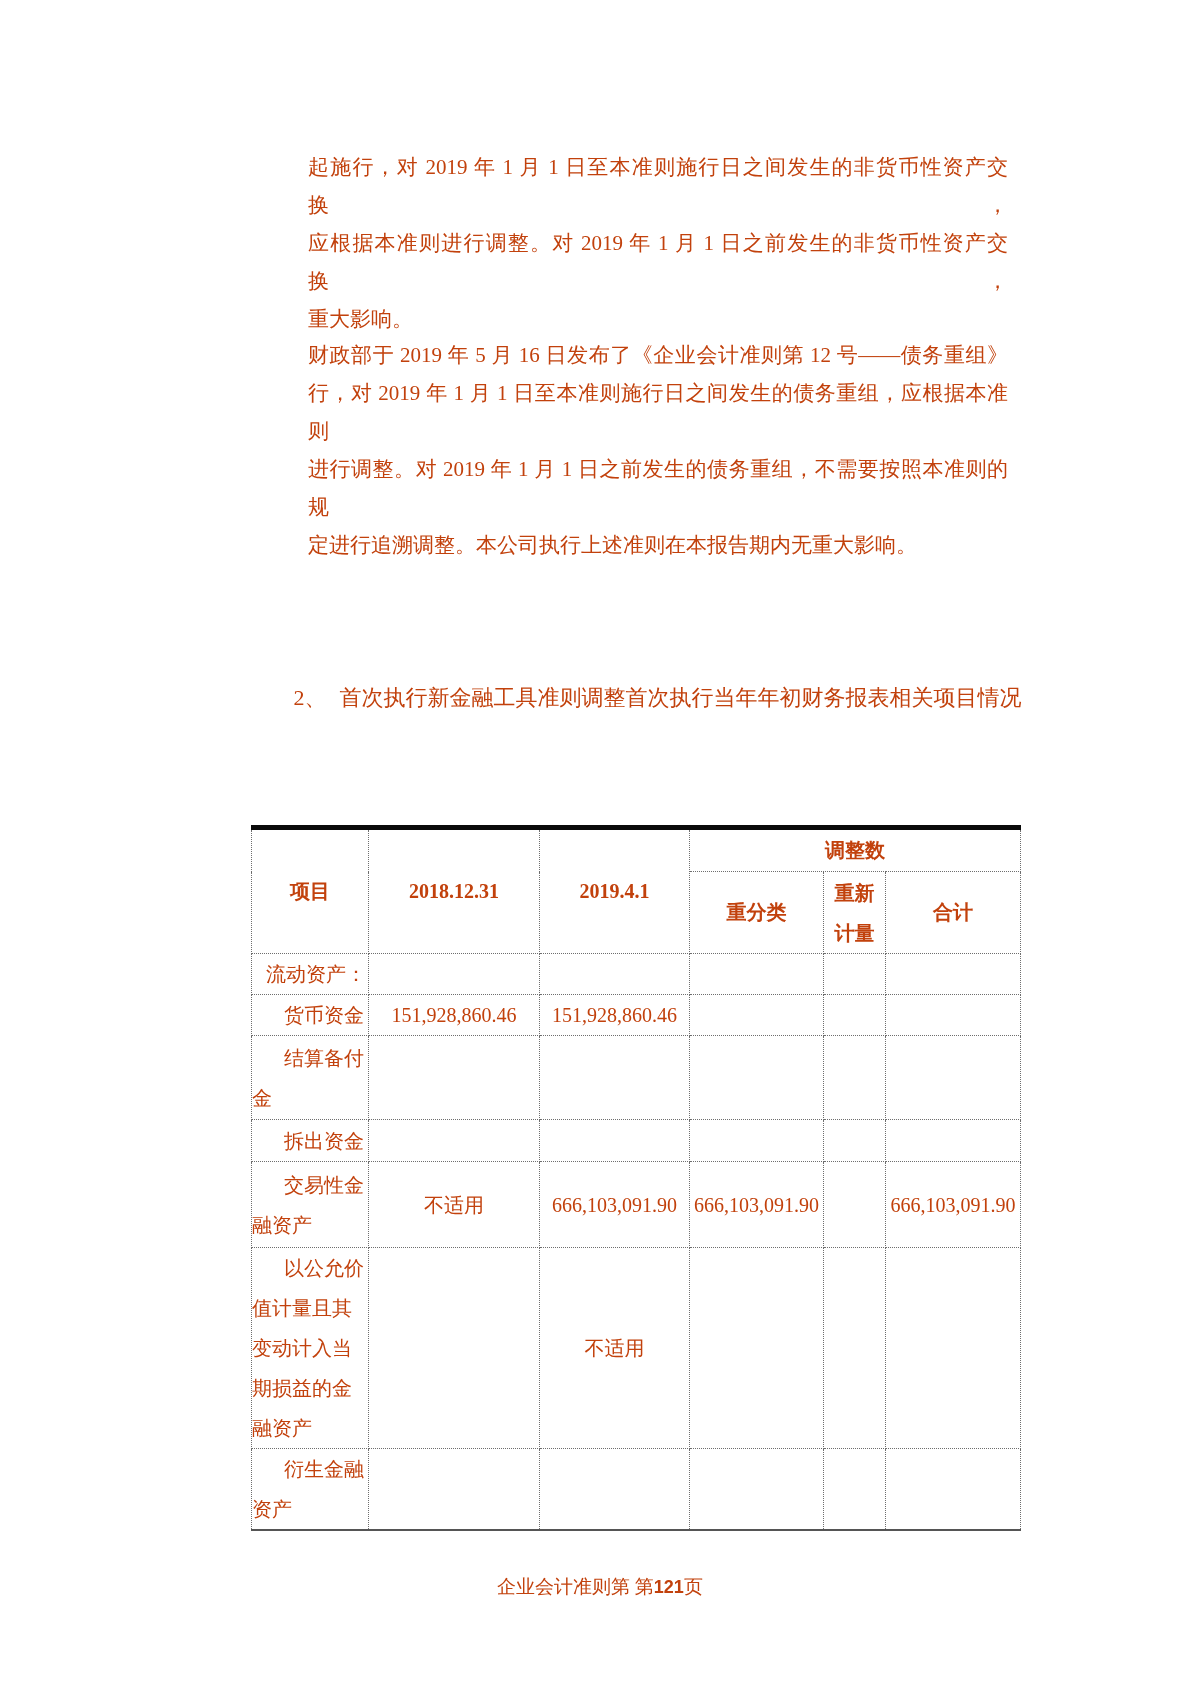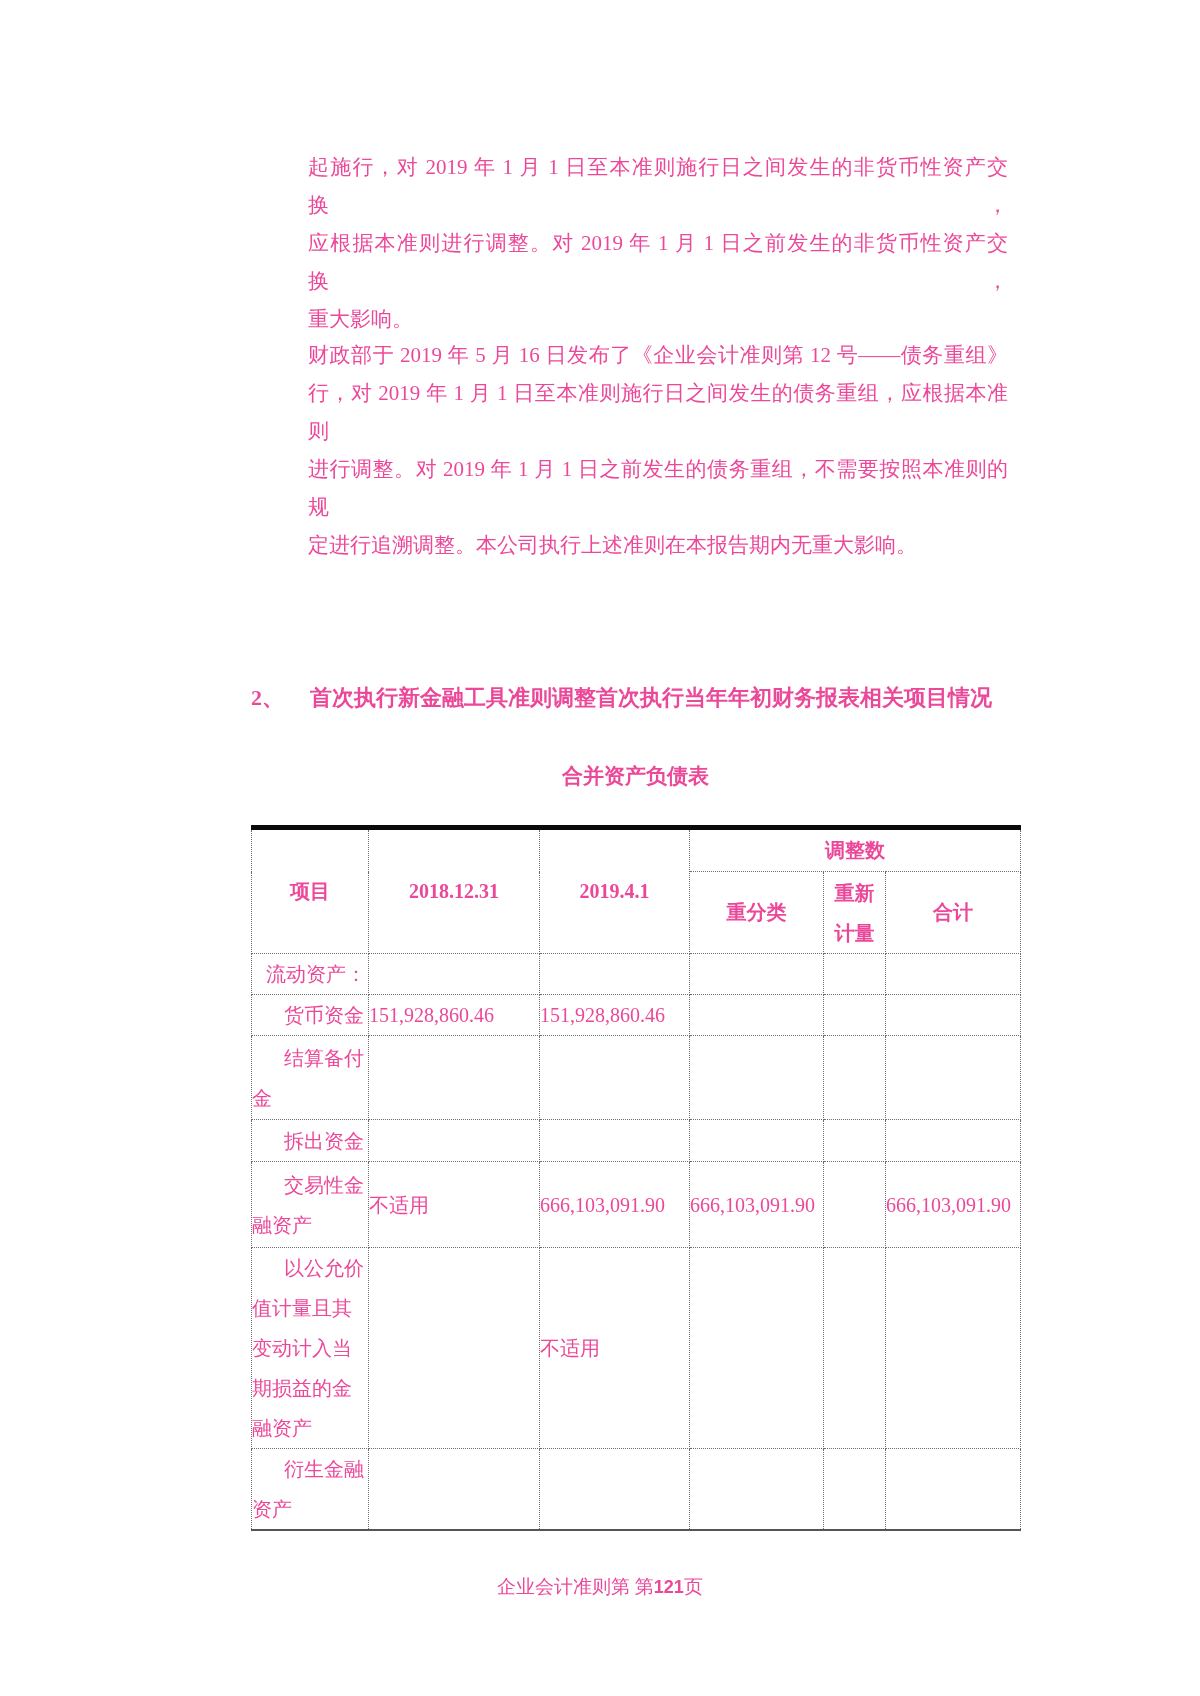--- a/index.html
+++ b/index.html
@@ -2,44 +2,45 @@
 <html><head>
 <meta charset="utf-8">
 <style>
   html,body{margin:0;padding:0;background:#e8e8e8;}
   .page{
     position:relative;
     width:1200px;height:1696px;
     margin:0 auto;
     background:#ffffff;
     font-family:"Liberation Serif","DejaVu Serif",serif;
-    color:#ec4899;
+    color:#c2410c;
     overflow:hidden;
   }
   
   .textblock{
     position:absolute;
     left:308px;
     width:700px;
     font-size:21px;
     line-height:38px;
   }
   .p1{top:148px;}
   .p2{top:336px;}
   .jline{text-align:justify;text-align-last:justify;}
   .lline{text-align:left;}
   
   .heading{
     position:absolute;
     left:251px;top:679px;
     width:800px;
     font-size:22px;
-    font-weight:bold;
+    font-weight:normal;
     line-height:38px;
     white-space:nowrap;
+    text-align:center;
   }
   .heading .hnum{display:inline-block;width:59px;}
   
   .tbl-title{
     position:absolute;
     left:251px;top:757px;
     width:769px;
     text-align:center;
     font-size:21px;
     font-weight:bold;
@@ -78,21 +79,21 @@
   .r7{height:80px;}
   td.c-item{
     text-align:left;
     line-height:40px;
     padding:0 2px;
     text-indent:32px;
     white-space:pre-line;
   }
   td.c-item.section{text-indent:14px;}
   td.c-val{
-    text-align:left;
+    text-align:center;
     padding-right:8px;
     line-height:40px;
   }
   th.c-remeasure{white-space:pre-line;line-height:40px;}
   
   .footer{
     position:absolute;
     left:0;top:1570px;
     width:1200px;
     text-align:center;
@@ -120,21 +121,20 @@
     <div class="jline">财政部于 2019 年 5 月 16 日发布了《企业会计准则第 12 号——债务重组》</div>
     <div class="jline">行，对 2019 年 1 月 1 日至本准则施行日之间发生的债务重组，应根据本准则</div>
     <div class="jline">进行调整。对 2019 年 1 月 1 日之前发生的债务重组，不需要按照本准则的规</div>
     <div class="lline">定进行追溯调整。本公司执行上述准则在本报告期内无重大影响。</div>
   </div>
 
   <div class="heading">
     <span class="hnum">2、</span><span>首次执行新金融工具准则调整首次执行当年年初财务报表相关项目情况</span>
   </div>
 
-  <div class="tbl-title">合并资产负债表</div>
 
   <table class="bs">
     <colgroup>
       <col style="width:117px">
         <col style="width:171px">
         <col style="width:150px">
       <col style="width:134px">
         <col style="width:62px">
         <col style="width:135px">
     </colgroup>

